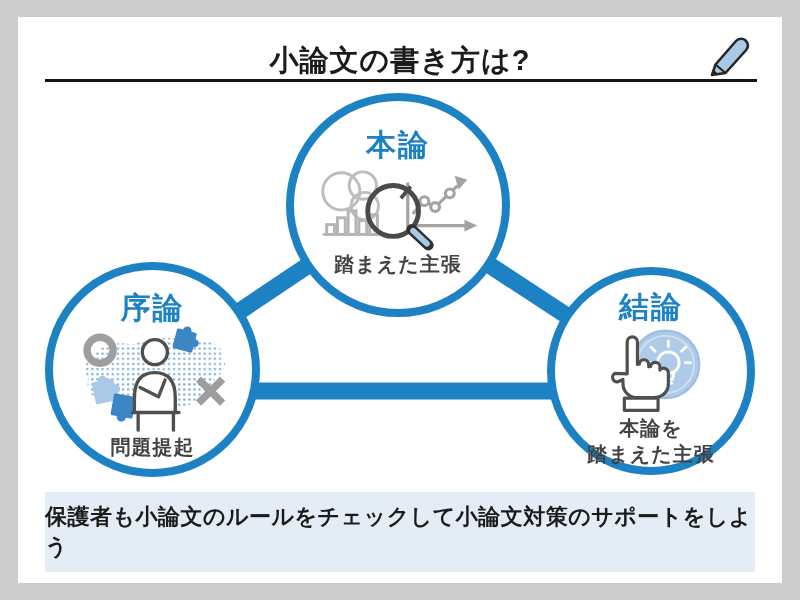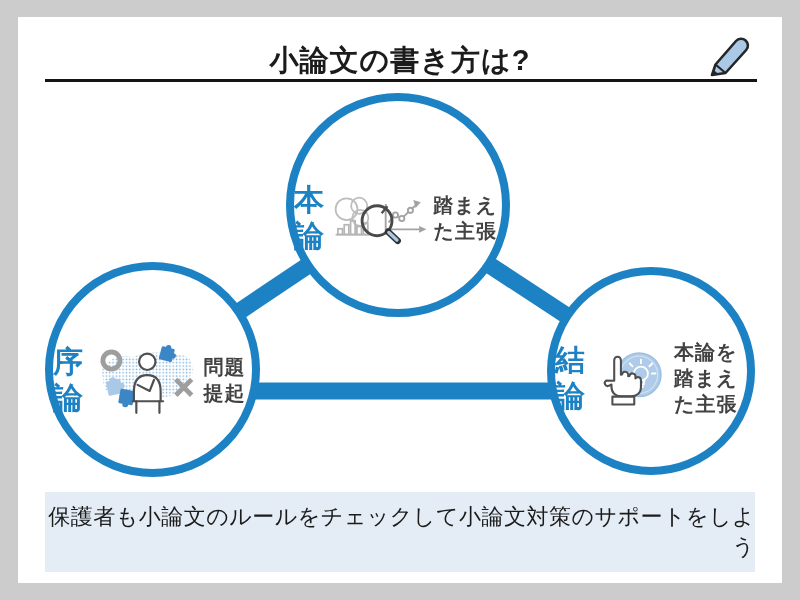--- a/index.html
+++ b/index.html
@@ -37,21 +37,21 @@
   }
   .connectors{
     position:absolute;left:0;top:0;width:764px;height:566px;
   }
   .connector-line{stroke:var(--accent);stroke-width:17;}
   .node{
     position:absolute;
     background:#ffffff;
     border:8px solid var(--accent);
     border-radius:50%;
-    display:flex;flex-direction:row;align-items:center;
+    display:flex;flex-direction:column;align-items:center;
   }
   .node-body{left:268px;top:76px;width:224px;height:224px;padding-top:26px;}
   .node-intro{left:27px;top:245px;width:215px;height:215px;padding-top:20px;}
   .node-conclusion{left:529px;top:250px;width:208px;height:208px;padding-top:14px;}
   .node-label{
     font-size:30px;font-weight:700;color:var(--accent);
     line-height:36px;letter-spacing:2px;
   }
   .node-caption{
     font-size:20px;font-weight:600;color:var(--caption);
@@ -59,22 +59,22 @@
   }
   .icon-analytics{width:170px;height:86px;margin-top:2px;}
   .icon-person{width:156px;height:108px;}
   .icon-bulb{width:105px;height:88px;margin-top:2px;}
   .banner{
     position:absolute;left:27px;top:475px;width:710px;height:80px;
     background:var(--banner-bg);
     display:flex;align-items:center;justify-content:center;
   }
   .banner-text{
-    font-size:22px;font-weight:400;color:var(--ink);letter-spacing:0.5px;
-    text-align:right;
+    font-size:22px;font-weight:700;color:var(--ink);letter-spacing:0.5px;
+    text-align:left;
   }
 </style>
 </head>
 <body>
 
 <div class="card">
 
   <div class="title">小論文の書き方は?</div>
   <div class="title-underline"></div>
 

